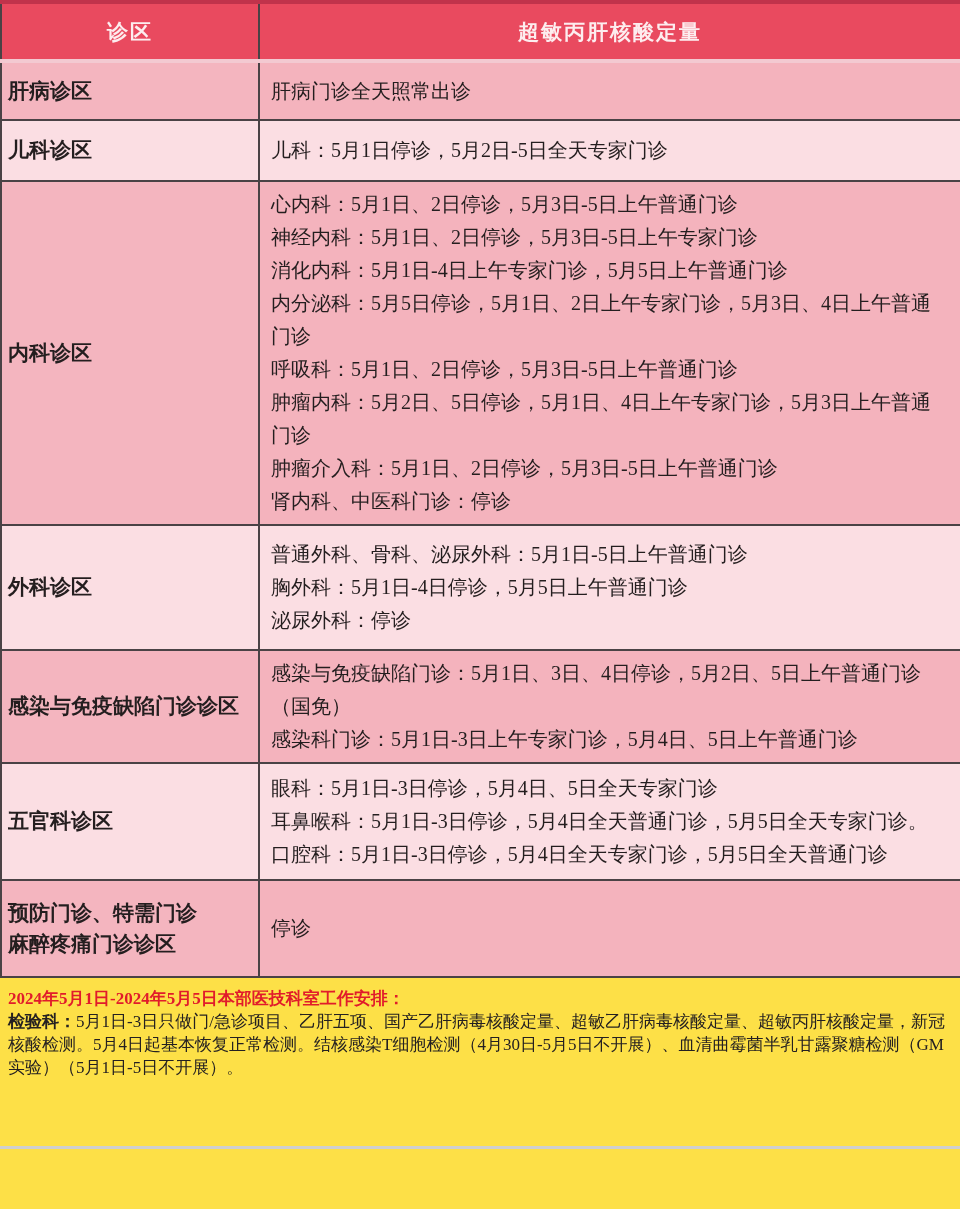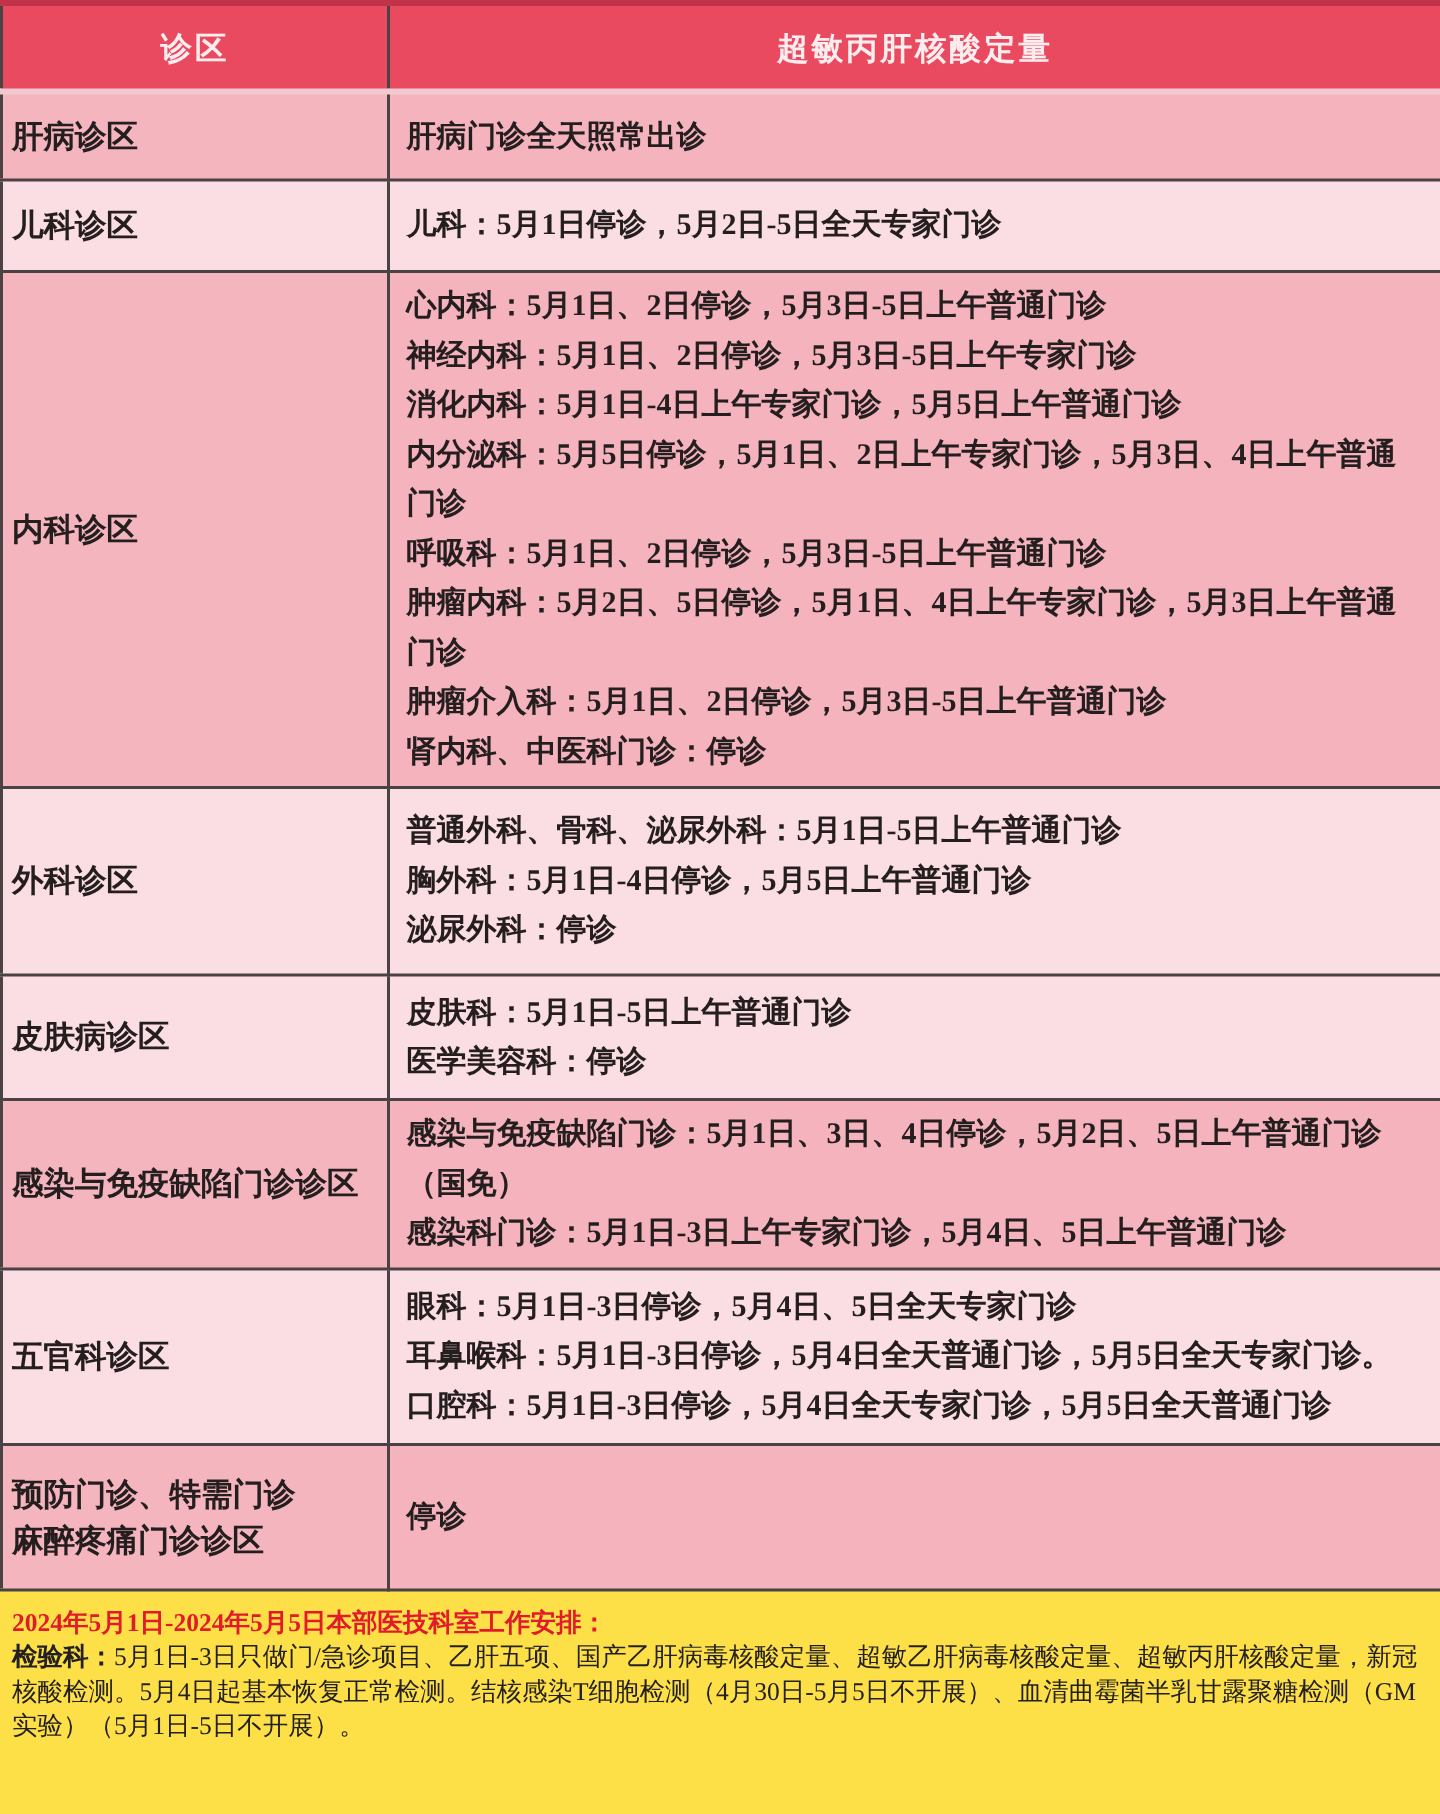--- a/index.html
+++ b/index.html
@@ -45,21 +45,21 @@
     text-align: left;
     font-size: 21px;
     font-weight: 600;
     line-height: 31px;
     border-right: 2px solid #4A4245;
     padding: 0 6px;
   }
   td.sched-cell {
     padding: 6px 10px 6px 11px;
     font-size: 20px;
-    font-weight: 700;
+    font-weight: 400;
     text-align: left;
   }
   .sched-cell .line { line-height: 33px; }
   tr.tone-dark  td { background-color: #F4B5BF; }
   tr.tone-light td { background-color: #FBDEE3; }
   tr.tone-dark  td.sched-cell { background-color: #F4B3BD; }
   .footer {
     box-sizing: border-box;
     height: 171px;
     padding: 9px 8px 0 8px;
@@ -128,29 +128,20 @@
       <tr class="tone-light" style="height:125px">
         <td class="area-cell">
             <div class="line">外科诊区</div>
           </td>
         <td class="sched-cell">
             <div class="line">普通外科、骨科、泌尿外科：5月1日-5日上午普通门诊</div>
             <div class="line">胸外科：5月1日-4日停诊，5月5日上午普通门诊</div>
             <div class="line">泌尿外科：停诊</div>
           </td>
       </tr>
-      <tr class="tone-light" style="height:83px">
-        <td class="area-cell">
-            <div class="line">皮肤病诊区</div>
-          </td>
-        <td class="sched-cell">
-            <div class="line">皮肤科：5月1日-5日上午普通门诊</div>
-            <div class="line">医学美容科：停诊</div>
-          </td>
-      </tr>
       <tr class="tone-dark" style="height:81px">
         <td class="area-cell">
             <div class="line">感染与免疫缺陷门诊诊区</div>
           </td>
         <td class="sched-cell">
             <div class="line">感染与免疫缺陷门诊：5月1日、3日、4日停诊，5月2日、5日上午普通门诊（国免）</div>
             <div class="line">感染科门诊：5月1日-3日上午专家门诊，5月4日、5日上午普通门诊</div>
           </td>
       </tr>
       <tr class="tone-light" style="height:117px">

